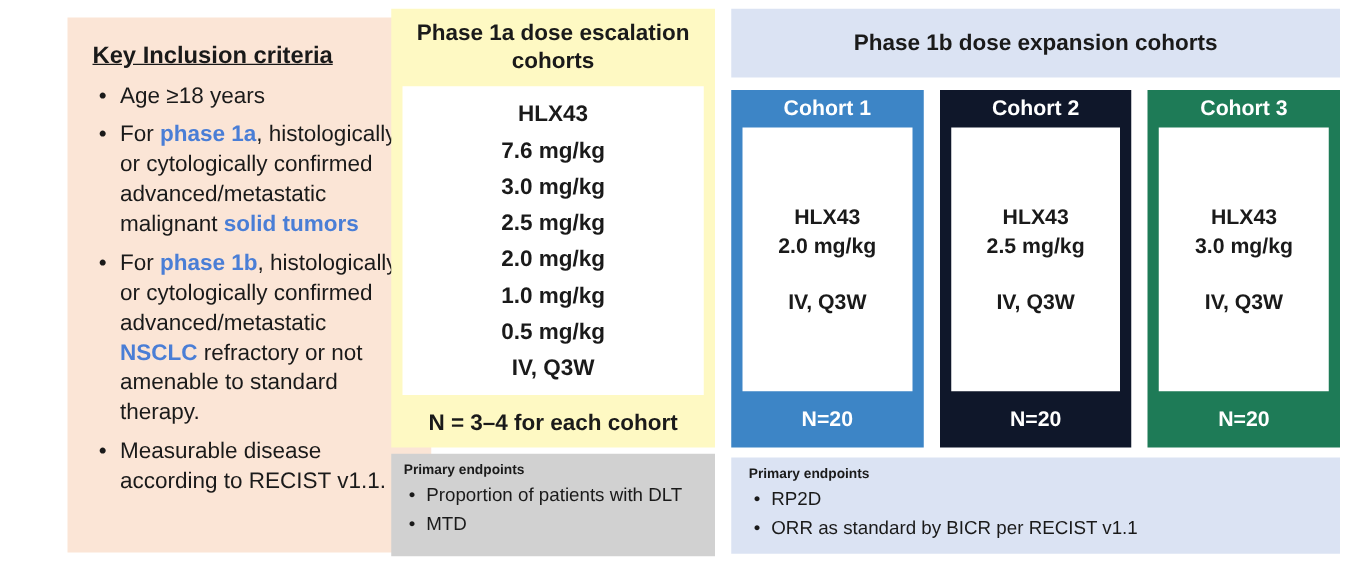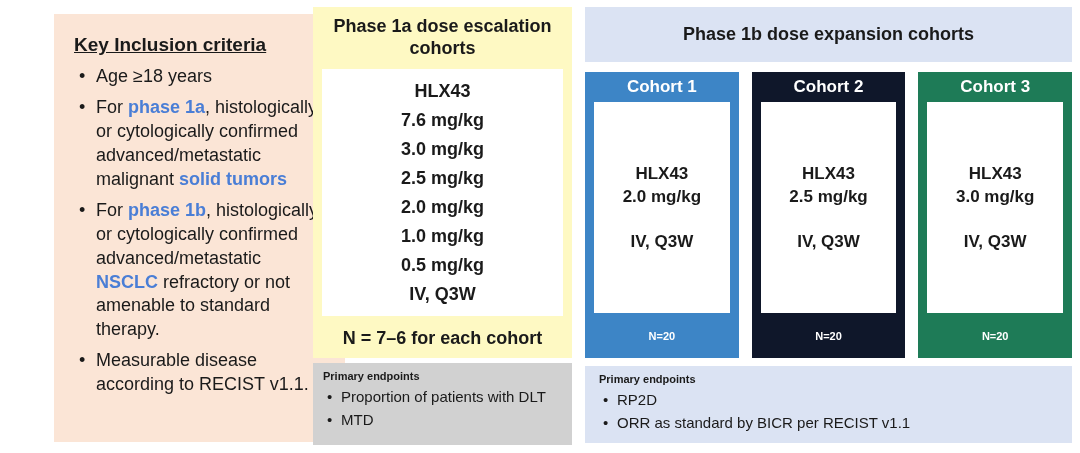--- a/index.html
+++ b/index.html
@@ -73,21 +73,21 @@
   .cohort-white {
     position:absolute; top:30px; left:9px; right:9px; bottom:45px;
     background:#ffffff; display:flex; flex-direction:column;
     align-items:center; justify-content:center; text-align:center;
   }
   .card-line { font-size:17px; font-weight:700; line-height:23px; }
   .card-gap { height:22px; }
   .cohort-n {
     position:absolute; bottom:0; left:0; right:0; height:45px;
     display:flex; align-items:center; justify-content:center;
-    color:#ffffff; font-size:11px; font-weight:700;
+    color:#ffffff; font-size:17px; font-weight:700;
   }
   .exp-endpoints {
     left:585px; top:366px; width:487px; height:77px;
     background:#dbe3f3; padding:7px 10px 6px 14px;
   }
 </style>
 </head>
 <body>
 
 <div class="abs left-panel">
@@ -105,21 +105,21 @@
   <div class="esc-white">
     <div class="dose-line">HLX43</div>
     <div class="dose-line">7.6 mg/kg</div>
     <div class="dose-line">3.0 mg/kg</div>
     <div class="dose-line">2.5 mg/kg</div>
     <div class="dose-line">2.0 mg/kg</div>
     <div class="dose-line">1.0 mg/kg</div>
     <div class="dose-line">0.5 mg/kg</div>
     <div class="dose-line">IV, Q3W</div>
   </div>
-  <div class="esc-n">N = 7–6 for each cohort</div>
+  <div class="esc-n">N = 3–4 for each cohort</div>
 </div>
 
 <div class="abs mid-endpoints">
   <div class="ep-title">Primary endpoints</div>
   <ul class="ep-list">
     <li><span>Proportion of patients with DLT</span></li>
     <li><span>MTD</span></li>
   </ul>
 </div>
 

